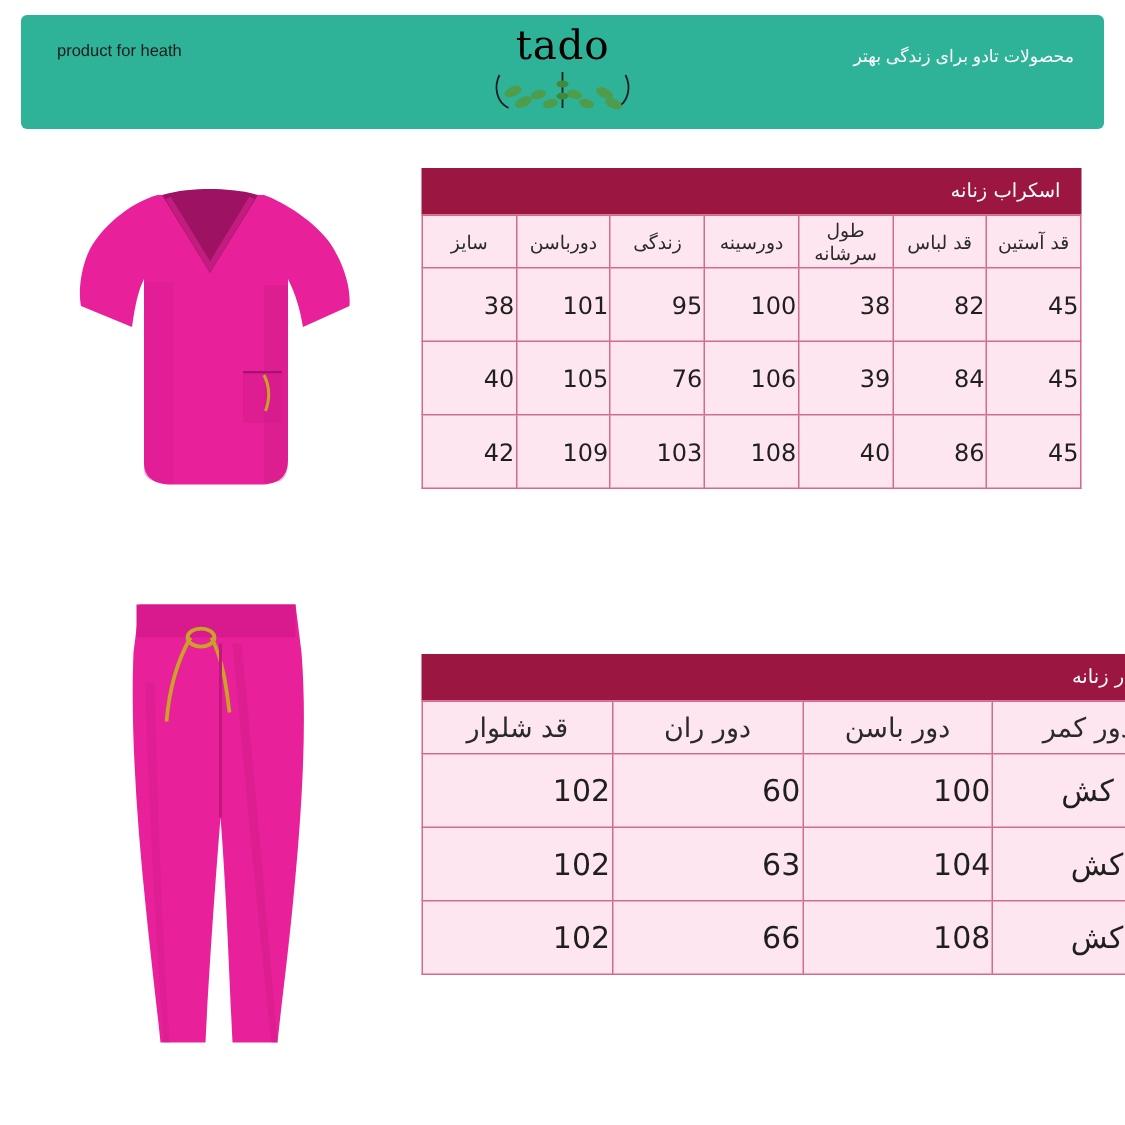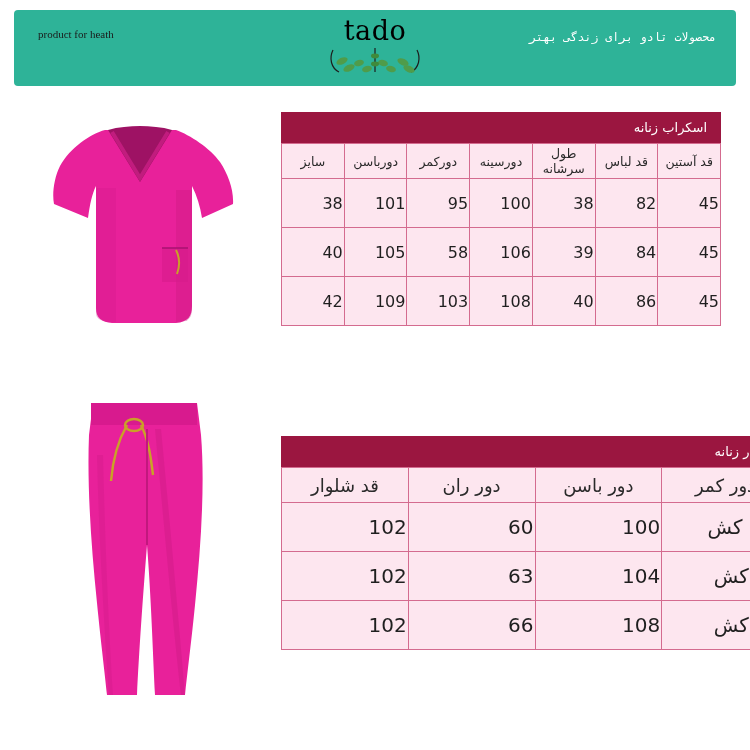--- a/index.html
+++ b/index.html
@@ -24,30 +24,30 @@
     height: 76px;
     background: #2eb398;
     border-radius: 4px;
   }
   .header-left {
     position: absolute;
     left: 24px;
     top: 18px;
     font-size: 11px;
     color: #1b1b1b;
-    font-family: Liberation Serif, serif;
+    font-family: Liberation Sans, sans-serif;
   }
   .header-right {
     position: absolute;
     right: 20px;
     top: 20px;
     font-size: 11.5px;
     color: #ffffff;
     direction: rtl;
-    font-family: Liberation Mono, monospace;
+    font-family: Liberation Sans, sans-serif;
   }
   .logo-box {
     position: absolute;
     left: 50%;
     transform: translateX(-50%);
     top: 6px;
     width: 160px;
     height: 66px;
     text-align: center;
   }
@@ -182,41 +182,41 @@
 
 <div class="table-wrap tbl-top">
   <div class="tbl-title">اسکراب زنانه</div>
   <table>
     <thead>
       <tr>
         <th>قد آستین</th>
         <th>قد لباس</th>
         <th>طول سرشانه</th>
         <th>دورسینه</th>
-        <th>دورکمر</th>
+        <th>زندگی</th>
         <th>دورباسن</th>
         <th>سایز</th>
       </tr>
     </thead>
     <tbody>
       <tr>
         <td>45</td>
         <td>82</td>
         <td>38</td>
         <td>100</td>
         <td>95</td>
         <td>101</td>
         <td>38</td>
       </tr>
       <tr>
         <td>45</td>
         <td>84</td>
         <td>39</td>
         <td>106</td>
-        <td>58</td>
+        <td>76</td>
         <td>105</td>
         <td>40</td>
       </tr>
       <tr>
         <td>45</td>
         <td>86</td>
         <td>40</td>
         <td>108</td>
         <td>103</td>
         <td>109</td>

